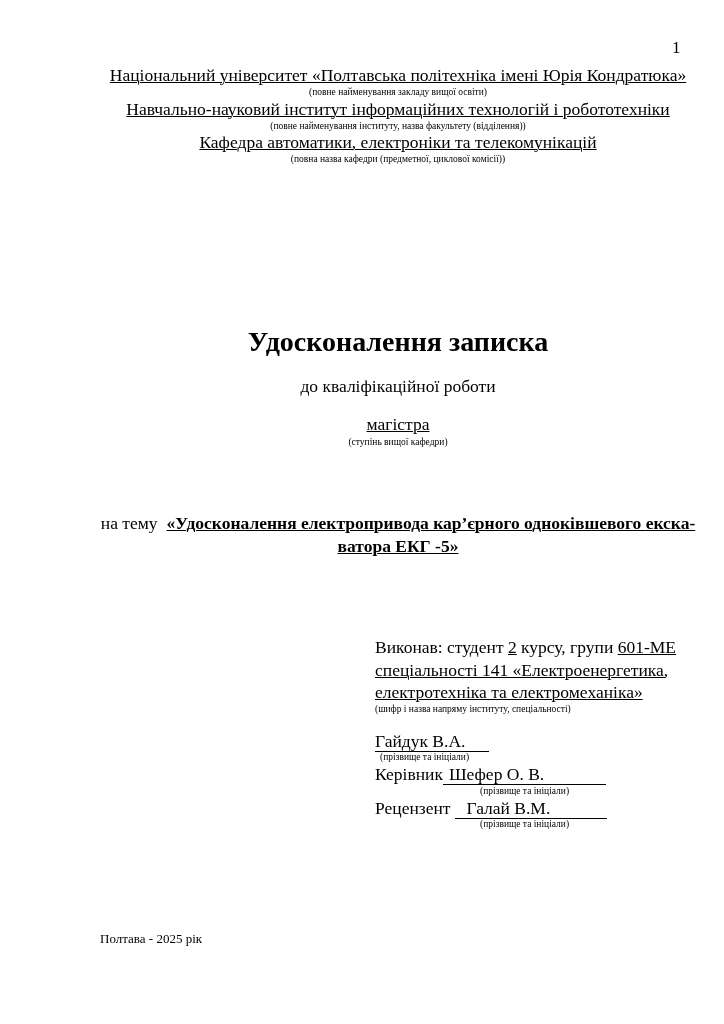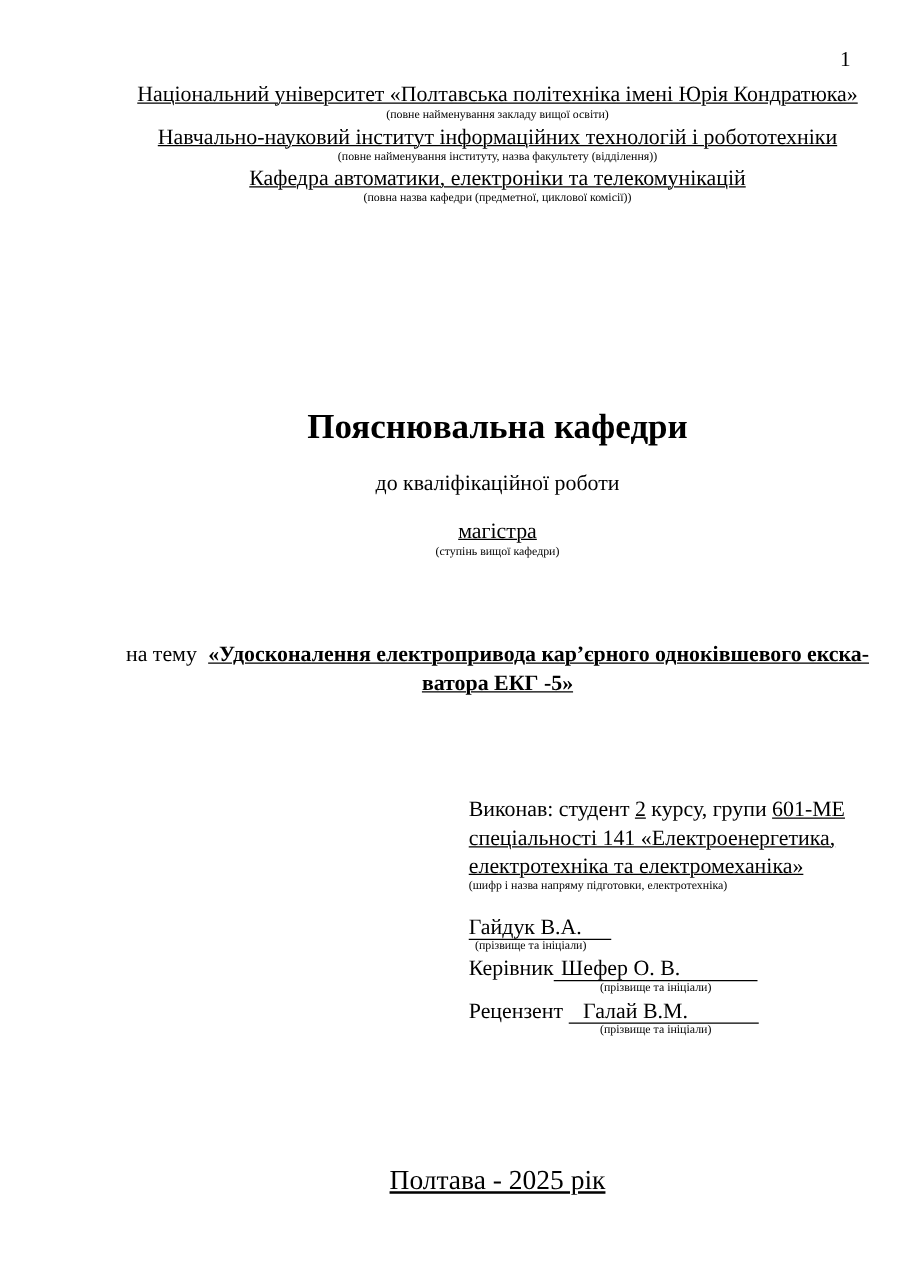--- a/index.html
+++ b/index.html
@@ -117,63 +117,62 @@
   }
   .student-line { padding-right: 24px; }
   .sup-line { padding-left: 6px; padding-right: 62px; }
   .rev-line { margin-left: 5px; padding-left: 11px; padding-right: 57px; }
 
   .footer {
     position: absolute;
     top: 931px;
     left: 100px;
     width: 596px;
-    text-align: center;
-    font-size: 22px;
-    text-decoration: underline;
+    text-align: left;
+    font-size: 13px;
   }
 </style>
 </head>
 <body>
 
 <div class="page">
 
   <div class="page-number">1</div>
 
   <div class="header">
     <div class="h-line u">Національний університет «Полтавська політехніка імені Юрія Кондратюка»</div>
     <div class="h-note">(повне найменування закладу вищої освіти)</div>
     <div class="h-line u">Навчально-науковий інститут інформаційних технологій і робототехніки</div>
     <div class="h-note">(повне найменування інституту, назва факультету (відділення))</div>
     <div class="h-line u">Кафедра автоматики, електроніки та телекомунікацій</div>
     <div class="h-note">(повна назва кафедри (предметної, циклової комісії))</div>
   </div>
 
-  <div class="main-title">Пояснювальна кафедри</div>
+  <div class="main-title">Удосконалення записка</div>
 
   <div class="subtitle">до кваліфікаційної роботи</div>
 
   <div class="degree-row"><span class="u">магістра</span></div>
   <div class="degree-note">(ступінь вищої кафедри)</div>
 
   <div class="topic">
     <div class="topic-l1"><span class="topic-label">на тему</span><span class="theme">«Удосконалення електропривода кар’єрного одноківшевого екска-</span></div>
     <div class="topic-l2"><span class="theme">ватора ЕКГ -5»</span></div>
   </div>
 
   <div class="executor">
     <div class="x-row">
       <span>Виконав: студент</span>
       <span class="u">2</span>
       <span>курсу, групи</span>
       <span class="u">601-МЕ</span>
     </div>
     <div class="x-row u">спеціальності 141 «Електроенергетика,</div>
     <div class="x-row u">електротехніка та електромеханіка»</div>
-    <div class="x-note gap-after">(шифр і назва напряму підготовки, електротехніка)</div>
+    <div class="x-note gap-after">(шифр і назва напряму інституту, спеціальності)</div>
 
     <div class="x-row"><span class="uline student-line"><span>Гайдук В.А.</span></span></div>
     <div class="x-note indent1">(прізвище та ініціали)</div>
 
     <div class="x-row"><span>Керівник</span><span class="uline sup-line"><span>Шефер О. В.</span></span></div>
     <div class="x-note indent2">(прізвище та ініціали)</div>
 
     <div class="x-row"><span>Рецензент</span><span class="uline rev-line"><span>Галай В.М.</span></span></div>
     <div class="x-note indent2">(прізвище та ініціали)</div>
   </div>

